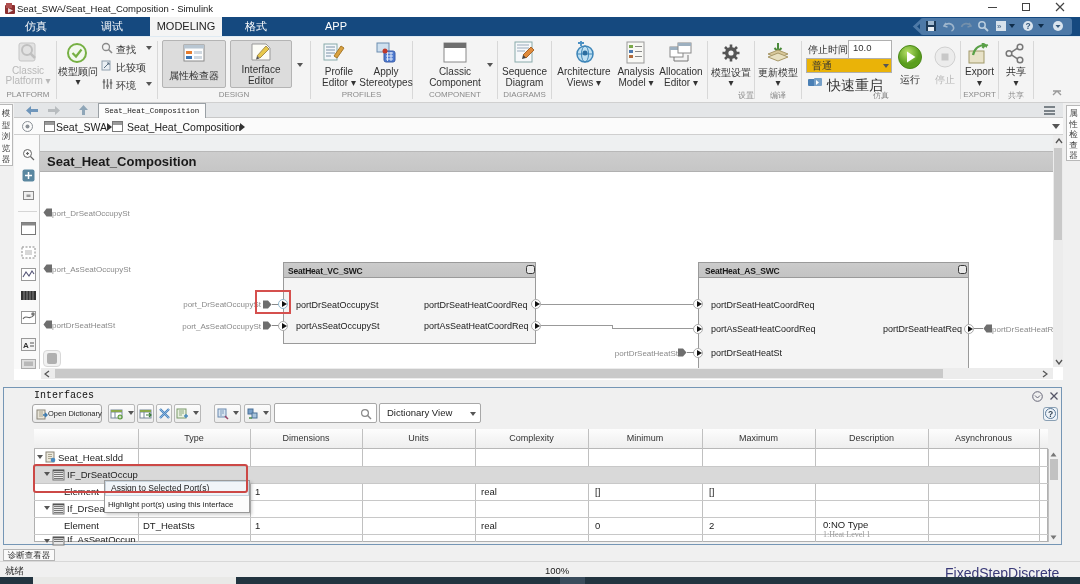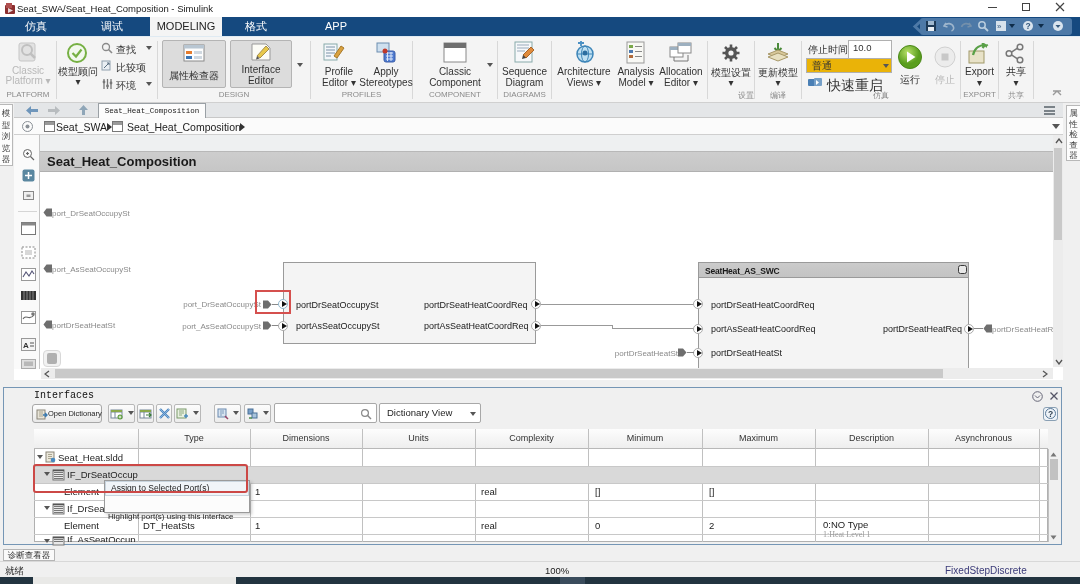--- a/index.html
+++ b/index.html
@@ -377,20 +377,24 @@
       <path d="M9 0.5 L3.5 0.5 L0.5 4.5 L3.5 8.5 L9 8.5 Z" fill="#6e6e6e"></path>
     </svg>
   <div class="abs" style="left:38px;top:129px;color:#8a8a8a;font-size:8px;padding-top:1px;">port_AsSeatOccupySt</div>
   <svg class="abs" style="left:29px;top:185px;" width="9" height="9" viewBox="0 0 9 9">
       <path d="M9 0.5 L3.5 0.5 L0.5 4.5 L3.5 8.5 L9 8.5 Z" fill="#6e6e6e"></path>
     </svg>
   <div class="abs" style="left:38px;top:185px;color:#8a8a8a;font-size:8px;padding-top:1px;">portDrSeatHeatSt</div>
 
   
   <div class="abs" style="left:269px;top:127px;width:253px;height:82px;background:#f4f4f4;border:1px solid #9a9a9a;">
+    <div style="height:15px;background:linear-gradient(#cbcbcb,#c3c3c3);border-bottom:1px solid #9a9a9a;position:relative;">
+      <div class="abs" style="left:4px;top:3px;font-size:8.5px;letter-spacing:-0.2px;font-weight:bold;color:#1a1a1a;">SeatHeat_VC_SWC</div>
+      <div class="abs" style="left:242px;top:2px;width:9px;height:9px;border:1.5px solid #3a3a3a;border-radius:2.5px;background:#e8e8e8;"></div>
+    </div>
     <div class="abs" style="left:12px;top:37px;color:#1a1a1a;">portDrSeatOccupySt</div>
     <div class="abs" style="left:12px;top:58px;color:#1a1a1a;">portAsSeatOccupySt</div>
     <div class="abs" style="left:140px;top:37px;width:98px;text-align:right;color:#1a1a1a;">portDrSeatHeatCoordReq</div>
     <div class="abs" style="left:140px;top:58px;width:98px;text-align:right;color:#1a1a1a;">portAsSeatHeatCoordReq</div>
   </div>
   
   <div class="abs" style="left:160px;top:164px;width:87px;text-align:right;color:#8a8a8a;font-size:8px;padding-top:1px;">port_DrSeatOccupySt</div>
   <svg class="abs" style="left:249px;top:164.5px;" width="9" height="9" viewBox="0 0 9 9">
       <path d="M0 0.5 L5 0.5 L8.5 4.5 L5 8.5 L0 8.5 Z" fill="#6e6e6e"></path>
     </svg>
@@ -643,27 +647,27 @@
       <path d="M0.5 4.5 L3.5 0.5 L6.5 4.5 Z" fill="#777"></path>
     </svg>
   <div class="abs" style="left:1046px;top:71px;width:8px;height:21px;background:#c2c2c2;"></div>
   <svg class="abs" style="left:1046px;top:147px;" width="7" height="5" viewBox="0 0 7 5">
       <path d="M0.5 0.5 L3.5 4.5 L6.5 0.5 Z" fill="#777"></path>
     </svg>
 
   <div class="abs" style="left:100px;top:92px;width:146px;height:33px;background:#fcfcfc;border:1px solid #9a9a9a;box-shadow:2px 2px 3px rgba(0,0,0,0.18);"></div>
   <div class="abs" style="left:101px;top:93px;width:144px;height:15px;background:#f0f4f8;border:1px solid #c8d4de;"></div>
   <div class="abs" style="left:107px;top:95px;font-size:8.5px;">Assign to Selected Port(s)</div>
-  <div class="abs" style="left:104px;top:124px;font-size:8px;">Highlight port(s) using this interface</div>
+  <div class="abs" style="left:104px;top:112px;font-size:8px;">Highlight port(s) using this interface</div>
 
   <div class="abs" style="left:29px;top:76px;width:215px;height:29px;border:2px solid #cc4846;border-radius:3px;"></div>
 </div>
 
 <div class="abs" style="left:3px;top:549px;width:52px;height:12px;background:#fafafa;border:1px solid #b5b5b5;font-size:8.5px;color:#333;text-align:center;line-height:11px;">诊断查看器</div>
 <div class="abs" style="left:0;top:561px;width:1080px;height:16px;background:#f0f0f0;border-top:1px solid #d8d8d8;">
   <div class="abs" style="left:5px;top:3px;font-size:9.5px;color:#222;">就绪</div>
   <div class="abs" style="left:545px;top:3px;font-size:9.5px;color:#222;">100%</div>
-  <div class="abs" style="left:945px;top:3px;font-size:10px;color:#3a3a78;">FixedStepDiscrete</div>
+  <div class="abs" style="left:945px;top:3px;font-size:14px;color:#3a3a78;">FixedStepDiscrete</div>
 </div>
 <div class="abs" style="left:0;top:577px;width:1080px;height:7px;background:#223440;">
   <div class="abs" style="left:33px;top:0;width:203px;height:7px;background:#e9e9e7;"></div>
   <div class="abs" style="left:560px;top:0;width:25px;height:7px;background:#3a4c5c;"></div>
 </div>
 
 </body></html>

